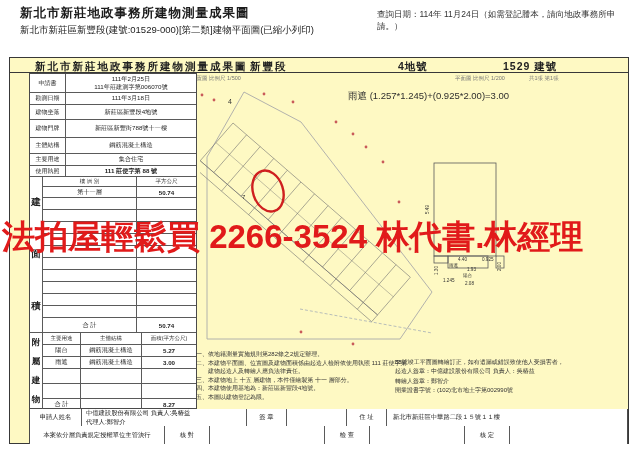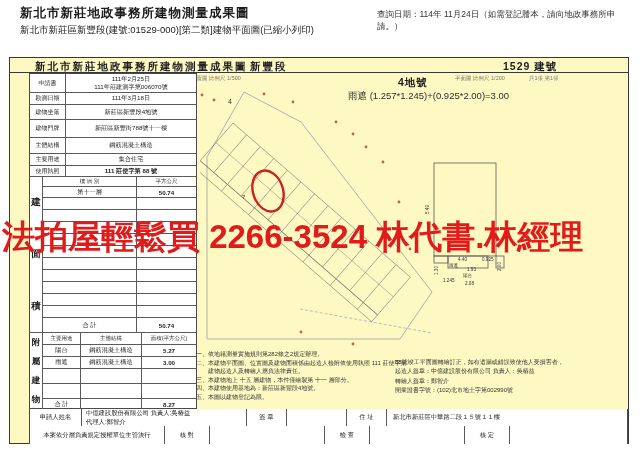--- a/index.html
+++ b/index.html
@@ -10,21 +10,21 @@
   
   .app-title   { left:20px; top:5px;  font-size:12.5px; font-weight:700; letter-spacing:1px; color:#1b1b1b; }
   .query-date  { left:377px; top:9px; font-size:8.5px; color:#333; }
   .subtitle    { left:20px; top:24px; font-size:9.5px; color:#222; }
 
   
   .doc-box { left:9px; top:57px; width:620px; height:387px; border:1px solid #383838; background:#fef9c3; }
   .title-row { left:0; top:0; width:618px; height:15px; border-bottom:1px solid #383838; }
   .doc-title { left:25px;  top:2px; font-size:10.5px; font-weight:700; letter-spacing:2px; }
   .sec-name  { left:240px; top:2px; font-size:10.5px; font-weight:700; letter-spacing:2px; }
-  .lot-no    { left:388px; top:18px; font-size:10.5px; font-weight:600; letter-spacing:1px; }
+  .lot-no    { left:388px; top:2px; font-size:10.5px; font-weight:600; letter-spacing:1px; }
   .bldg-no   { left:493px; top:2px; font-size:10.5px; font-weight:600; letter-spacing:1px; }
   .cap { font-size:5.5px; color:#777; top:17px; white-space:nowrap; }
   .cap-loc   { left:181px; }
   .cap-plan  { left:445px; }
   .cap-sheet { left:519px; }
 
   
   .left-panel { left:19px; top:15px; width:168px; height:336px; border:1px solid #4a4a4a; background:#fff; }
   .irow { display:flex; border-bottom:1px solid #5a5a5a; }
   .irow .lab { width:36px; border-right:1px solid #5a5a5a; font-size:6px; display:flex; align-items:center; justify-content:center; text-align:center; color:#222; }

